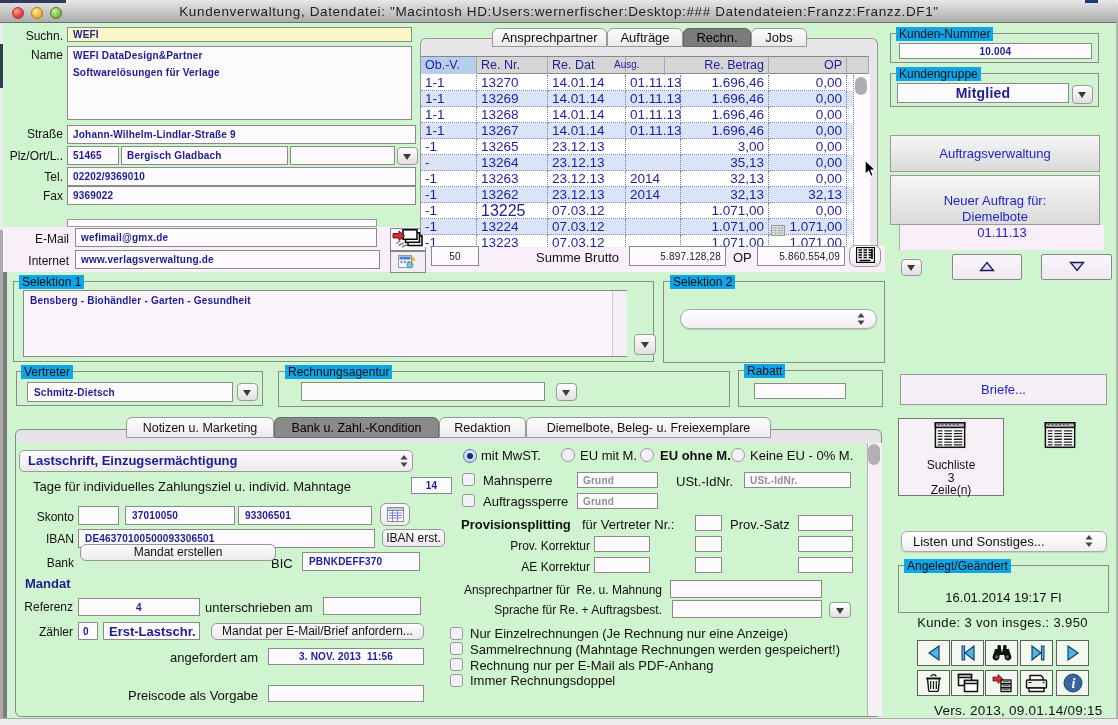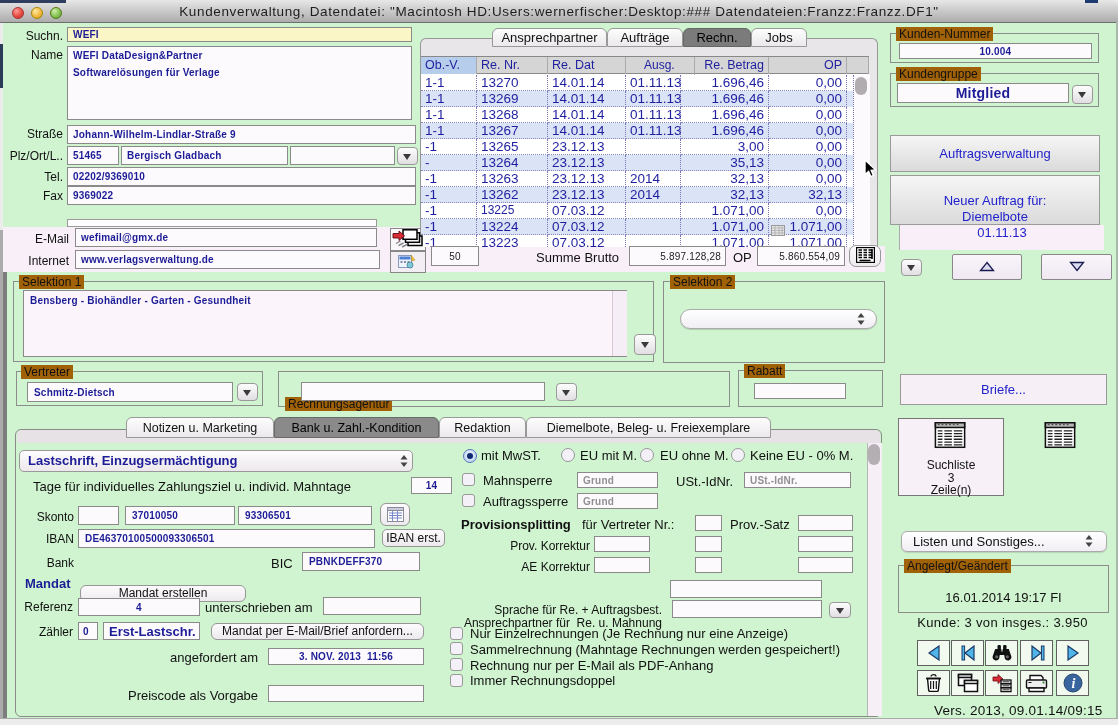--- a/index.html
+++ b/index.html
@@ -2,21 +2,21 @@
 <html><head>
 <meta charset="utf-8">
 <style>
 html,body{margin:0;padding:0;}
 body{width:1118px;height:725px;overflow:hidden;font-family:"Liberation Sans",sans-serif;background:#ececec;}
 #pg{position:absolute;top:0;left:0;width:1118px;height:725px;}
 .abs{position:absolute;}
 .lab{position:absolute;font-size:12px;color:#111;text-align:right;white-space:nowrap;}
 .in{position:absolute;background:#fdfafd;border:1px solid #8a8a8a;font-size:10px;letter-spacing:0.2px;font-weight:bold;color:#1c1c96;white-space:nowrap;overflow:hidden;box-sizing:border-box;}
 .fs{position:absolute;border:1px solid #8c8c8c;box-sizing:border-box;}
-.fl{position:absolute;font-size:12px;color:#111;background:#a16207;padding:0 3px;white-space:nowrap;}
+.fl{position:absolute;font-size:12px;color:#111;background:#0ea5e9;padding:0 3px;white-space:nowrap;}
 .ddb{position:absolute;background:linear-gradient(#fdfdfd,#e2dee2);border:1px solid #999;border-radius:4px;box-sizing:border-box;text-align:center;color:#333;}
 .ddb:after{content:"";position:absolute;left:50%;top:50%;margin:-2.5px 0 0 -4.5px;border:4.5px solid transparent;border-top:6px solid #3a3a3a;border-bottom:none;}
 .gbtn{position:absolute;background:linear-gradient(#f6f6f6,#dadada);border:1px solid #9a9a9a;box-sizing:border-box;color:#2222cc;font-size:13px;text-align:center;}
 .wbtn{position:absolute;background:linear-gradient(#fdfbfd,#eceaec);border:1px solid #979797;border-radius:6px;box-sizing:border-box;color:#111;font-size:12px;text-align:center;}
 .nvb{position:absolute;width:33px;height:26px;background:#f2faf0;border:1px solid #606060;box-sizing:border-box;}
 .chk{position:absolute;width:13px;height:13px;background:#f4f0f8;border:1px solid #999;border-radius:3px;box-sizing:border-box;}
 .rad{position:absolute;width:14px;height:14px;background:#f4f0f8;border:1px solid #999;border-radius:50%;box-sizing:border-box;}
 .clab{position:absolute;font-size:13px;color:#111;white-space:nowrap;}
 </style>
 </head>
@@ -69,21 +69,21 @@
 <div class="abs" style="left:492px;top:28px;width:115px;height:19px;background:linear-gradient(#fdfdfd,#ebe9eb);border:1px solid #999;border-radius:6px 6px 0 0;box-sizing:border-box;font-size:13px;color:#111;text-align:center;line-height:18px;">Ansprechpartner</div>
 <div class="abs" style="left:607px;top:28px;width:76px;height:19px;background:linear-gradient(#fdfdfd,#ebe9eb);border:1px solid #999;border-radius:6px 6px 0 0;box-sizing:border-box;font-size:13px;color:#111;text-align:center;line-height:18px;">Aufträge</div>
 <div class="abs" style="left:683px;top:28px;width:68px;height:19px;background:#7b7b7b;border:1px solid #666;border-radius:6px 6px 0 0;box-sizing:border-box;font-size:13px;color:#000;text-align:center;line-height:18px;">Rechn.</div>
 <div class="abs" style="left:751px;top:28px;width:56px;height:19px;background:linear-gradient(#fdfdfd,#ebe9eb);border:1px solid #999;border-radius:6px 6px 0 0;box-sizing:border-box;font-size:13px;color:#111;text-align:center;line-height:18px;">Jobs</div>
 
 <div id="tbl" class="abs" style="left:421px;top:56px;width:448px;height:190px;background:#fff;border-top:1px solid #888;">
       <div style="position: absolute; left: 0px; top: 0px; width: 448px; height: 17px; background: rgb(213, 213, 213); border-bottom: 1px solid rgb(138, 138, 138); box-sizing: border-box;">
         <div style="position: absolute; left: 0px; top: 0px; width: 56px; height: 17px; box-sizing: border-box; border-right: 1px solid rgb(170, 170, 170); font-size: 12.5px; color: rgb(30, 30, 160); line-height: 16px; text-align: left; padding: 0px 4px; overflow: hidden; white-space: nowrap; background: rgb(183, 205, 236);">Ob.-V.</div>
         <div style="position: absolute; left: 56px; top: 0px; width: 71px; height: 17px; box-sizing: border-box; border-right: 1px solid rgb(170, 170, 170); font-size: 12.5px; color: rgb(30, 30, 160); line-height: 16px; text-align: left; padding: 0px 4px; overflow: hidden; white-space: nowrap;">Re. Nr.</div>
         <div style="position: absolute; left: 127px; top: 0px; width: 78px; height: 17px; box-sizing: border-box; border-right: 1px solid rgb(170, 170, 170); font-size: 12.5px; color: rgb(30, 30, 160); line-height: 16px; text-align: left; padding: 0px 4px; overflow: hidden; white-space: nowrap;">Re. Dat</div>
-        <div style="position: absolute; left: 219px; top: 0px; width: 55px; height: 30px; box-sizing: border-box; border-right: 1px solid rgb(170, 170, 170); font-size: 12px; color: rgb(30, 30, 160); line-height: 16px; text-align: left; padding: 0px 4px; overflow: hidden; white-space: nowrap;">Ausg.</div>
+        <div style="position: absolute; left: 189px; top: 0px; width: 55px; height: 30px; box-sizing: border-box; border-right: 1px solid rgb(170, 170, 170); font-size: 10px; color: rgb(30, 30, 160); line-height: 16px; text-align: left; padding: 0px 4px; overflow: hidden; white-space: nowrap;">Ausg.</div>
         <div style="position: absolute; left: 260px; top: 0px; width: 88px; height: 17px; box-sizing: border-box; border-right: 1px solid rgb(170, 170, 170); font-size: 12.5px; color: rgb(30, 30, 160); line-height: 16px; text-align: right; padding: 0px 4px; overflow: hidden; white-space: nowrap;">Re. Betrag</div>
         <div style="position: absolute; left: 348px; top: 0px; width: 78px; height: 17px; box-sizing: border-box; border-right: 1px solid rgb(170, 170, 170); font-size: 12.5px; color: rgb(30, 30, 160); line-height: 16px; text-align: right; padding: 0px 4px; overflow: hidden; white-space: nowrap;">OP</div>
         <div style="position: absolute; left: 426px; top: 0px; width: 22px; height: 17px; box-sizing: border-box; border-right: 1px solid rgb(170, 170, 170); font-size: 12.5px; color: rgb(30, 30, 160); line-height: 16px; text-align: left; padding: 0px 4px; overflow: hidden; white-space: nowrap;"></div>
       </div>
       <div style="position: absolute; left: 0px; top: 18px; width: 432px; height: 16px; overflow: hidden; background: rgb(255, 255, 255);">
         <div style="position: absolute; left: 0px; top: 0px; width: 56px; height: 16px; box-sizing: border-box; border-right: 1px dotted rgb(120, 120, 184); border-bottom: 1px dotted rgb(136, 136, 192); font-size: 13.5px; color: rgb(30, 30, 160); line-height: 15px; text-align: left; padding: 0px 4px; white-space: nowrap;">1-1</div>
         <div style="position: absolute; left: 56px; top: 0px; width: 71px; height: 16px; box-sizing: border-box; border-right: 1px dotted rgb(120, 120, 184); border-bottom: 1px dotted rgb(136, 136, 192); font-size: 13.5px; color: rgb(30, 30, 160); line-height: 15px; text-align: left; padding: 0px 4px; white-space: nowrap;">13270</div>
         <div style="position: absolute; left: 127px; top: 0px; width: 78px; height: 16px; box-sizing: border-box; border-right: 1px dotted rgb(120, 120, 184); border-bottom: 1px dotted rgb(136, 136, 192); font-size: 13.5px; color: rgb(30, 30, 160); line-height: 15px; text-align: left; padding: 0px 4px; white-space: nowrap;">14.01.14</div>
         <div style="position: absolute; left: 205px; top: 0px; width: 55px; height: 16px; box-sizing: border-box; border-right: 1px dotted rgb(120, 120, 184); border-bottom: 1px dotted rgb(136, 136, 192); font-size: 13.5px; color: rgb(30, 30, 160); line-height: 15px; text-align: left; padding: 0px 4px; white-space: nowrap;">01.11.13</div>
         <div style="position: absolute; left: 260px; top: 0px; width: 88px; height: 16px; box-sizing: border-box; border-right: 1px dotted rgb(120, 120, 184); border-bottom: 1px dotted rgb(136, 136, 192); font-size: 13.5px; color: rgb(30, 30, 160); line-height: 15px; text-align: right; padding: 0px 4px; white-space: nowrap;">1.696,46</div>
@@ -140,21 +140,21 @@
       <div style="position: absolute; left: 0px; top: 130px; width: 432px; height: 16px; overflow: hidden; background: rgb(219, 227, 246);">
         <div style="position: absolute; left: 0px; top: 0px; width: 56px; height: 16px; box-sizing: border-box; border-right: 1px dotted rgb(120, 120, 184); border-bottom: 1px dotted rgb(136, 136, 192); font-size: 13.5px; color: rgb(30, 30, 160); line-height: 15px; text-align: left; padding: 0px 4px; white-space: nowrap;">-1</div>
         <div style="position: absolute; left: 56px; top: 0px; width: 71px; height: 16px; box-sizing: border-box; border-right: 1px dotted rgb(120, 120, 184); border-bottom: 1px dotted rgb(136, 136, 192); font-size: 13.5px; color: rgb(30, 30, 160); line-height: 15px; text-align: left; padding: 0px 4px; white-space: nowrap;">13262</div>
         <div style="position: absolute; left: 127px; top: 0px; width: 78px; height: 16px; box-sizing: border-box; border-right: 1px dotted rgb(120, 120, 184); border-bottom: 1px dotted rgb(136, 136, 192); font-size: 13.5px; color: rgb(30, 30, 160); line-height: 15px; text-align: left; padding: 0px 4px; white-space: nowrap;">23.12.13</div>
         <div style="position: absolute; left: 205px; top: 0px; width: 55px; height: 16px; box-sizing: border-box; border-right: 1px dotted rgb(120, 120, 184); border-bottom: 1px dotted rgb(136, 136, 192); font-size: 13.5px; color: rgb(30, 30, 160); line-height: 15px; text-align: left; padding: 0px 4px; white-space: nowrap;">2014</div>
         <div style="position: absolute; left: 260px; top: 0px; width: 88px; height: 16px; box-sizing: border-box; border-right: 1px dotted rgb(120, 120, 184); border-bottom: 1px dotted rgb(136, 136, 192); font-size: 13.5px; color: rgb(30, 30, 160); line-height: 15px; text-align: right; padding: 0px 4px; white-space: nowrap;">32,13</div>
         <div style="position: absolute; left: 348px; top: 0px; width: 78px; height: 16px; box-sizing: border-box; border-right: 1px dotted rgb(120, 120, 184); border-bottom: 1px dotted rgb(136, 136, 192); font-size: 13.5px; color: rgb(30, 30, 160); line-height: 15px; text-align: right; padding: 0px 4px; white-space: nowrap;">32,13</div>
       </div>
       <div style="position: absolute; left: 0px; top: 146px; width: 432px; height: 16px; overflow: hidden; background: rgb(255, 255, 255);">
         <div style="position: absolute; left: 0px; top: 0px; width: 56px; height: 16px; box-sizing: border-box; border-right: 1px dotted rgb(120, 120, 184); border-bottom: 1px dotted rgb(136, 136, 192); font-size: 13.5px; color: rgb(30, 30, 160); line-height: 15px; text-align: left; padding: 0px 4px; white-space: nowrap;">-1</div>
-        <div style="position: absolute; left: 56px; top: 0px; width: 71px; height: 16px; box-sizing: border-box; border-right: 1px dotted rgb(120, 120, 184); border-bottom: 1px dotted rgb(136, 136, 192); font-size: 12px; color: rgb(30, 30, 160); line-height: 15px; text-align: left; padding: 0px 4px; white-space: nowrap;">13225</div>
+        <div style="position: absolute; left: 56px; top: 0px; width: 71px; height: 16px; box-sizing: border-box; border-right: 1px dotted rgb(120, 120, 184); border-bottom: 1px dotted rgb(136, 136, 192); font-size: 16px; color: rgb(30, 30, 160); line-height: 15px; text-align: left; padding: 0px 4px; white-space: nowrap;">13225</div>
         <div style="position: absolute; left: 127px; top: 0px; width: 78px; height: 16px; box-sizing: border-box; border-right: 1px dotted rgb(120, 120, 184); border-bottom: 1px dotted rgb(136, 136, 192); font-size: 13.5px; color: rgb(30, 30, 160); line-height: 15px; text-align: left; padding: 0px 4px; white-space: nowrap;">07.03.12</div>
         <div style="position: absolute; left: 205px; top: 0px; width: 55px; height: 16px; box-sizing: border-box; border-right: 1px dotted rgb(120, 120, 184); border-bottom: 1px dotted rgb(136, 136, 192); font-size: 13.5px; color: rgb(30, 30, 160); line-height: 15px; text-align: left; padding: 0px 4px; white-space: nowrap;"></div>
         <div style="position: absolute; left: 260px; top: 0px; width: 88px; height: 16px; box-sizing: border-box; border-right: 1px dotted rgb(120, 120, 184); border-bottom: 1px dotted rgb(136, 136, 192); font-size: 13.5px; color: rgb(30, 30, 160); line-height: 15px; text-align: right; padding: 0px 4px; white-space: nowrap;">1.071,00</div>
         <div style="position: absolute; left: 348px; top: 0px; width: 78px; height: 16px; box-sizing: border-box; border-right: 1px dotted rgb(120, 120, 184); border-bottom: 1px dotted rgb(136, 136, 192); font-size: 13.5px; color: rgb(30, 30, 160); line-height: 15px; text-align: right; padding: 0px 4px; white-space: nowrap;">0,00</div>
       </div>
       <div style="position: absolute; left: 0px; top: 162px; width: 432px; height: 16px; overflow: hidden; background: rgb(219, 227, 246);">
         <div style="position: absolute; left: 0px; top: 0px; width: 56px; height: 16px; box-sizing: border-box; border-right: 1px dotted rgb(120, 120, 184); border-bottom: 1px dotted rgb(136, 136, 192); font-size: 13.5px; color: rgb(30, 30, 160); line-height: 15px; text-align: left; padding: 0px 4px; white-space: nowrap;">-1</div>
         <div style="position: absolute; left: 56px; top: 0px; width: 71px; height: 16px; box-sizing: border-box; border-right: 1px dotted rgb(120, 120, 184); border-bottom: 1px dotted rgb(136, 136, 192); font-size: 13.5px; color: rgb(30, 30, 160); line-height: 15px; text-align: left; padding: 0px 4px; white-space: nowrap;">13224</div>
         <div style="position: absolute; left: 127px; top: 0px; width: 78px; height: 16px; box-sizing: border-box; border-right: 1px dotted rgb(120, 120, 184); border-bottom: 1px dotted rgb(136, 136, 192); font-size: 13.5px; color: rgb(30, 30, 160); line-height: 15px; text-align: left; padding: 0px 4px; white-space: nowrap;">07.03.12</div>
         <div style="position: absolute; left: 205px; top: 0px; width: 55px; height: 16px; box-sizing: border-box; border-right: 1px dotted rgb(120, 120, 184); border-bottom: 1px dotted rgb(136, 136, 192); font-size: 13.5px; color: rgb(30, 30, 160); line-height: 15px; text-align: left; padding: 0px 4px; white-space: nowrap;"></div>
@@ -207,21 +207,21 @@
 <div class="ddb" style="left:634px;top:334px;width:22px;height:21px;line-height:19px;"></div>
 <div class="fs" style="left:663px;top:281px;width:222px;height:82px;"></div>
 <div class="fl" style="left:670px;top:275px;">Selektion 2</div>
 <div class="abs" style="left:680px;top:309px;width:197px;height:20px;background:linear-gradient(#ffffff,#f2eef4);border:1px solid #aaa;border-radius:10px;box-shadow:0 1px 1px rgba(0,0,0,0.15);box-sizing:border-box;"></div>
 
 <div class="fs" style="left:16px;top:371px;width:247px;height:35px;"></div>
 <div class="fl" style="left:21px;top:365px;">Vertreter</div>
 <div class="in" style="left:27px;top:382px;width:206px;height:20px;line-height:19px;padding-left:6px;">Schmitz-Dietsch</div>
 <div class="ddb" style="left:237px;top:383px;width:21px;height:18px;line-height:16px;"></div>
 <div class="fs" style="left:278px;top:371px;width:452px;height:36px;"></div>
-<div class="fl" style="left:285px;top:365px;margin-top:32px;">Rechnungsagentur</div>
+<div class="fl" style="left:285px;top:365px;">Rechnungsagentur</div>
 <div class="in" style="left:301px;top:382px;width:244px;height:19px;"></div>
 <div class="ddb" style="left:556px;top:383px;width:21px;height:18px;line-height:16px;"></div>
 <div class="fs" style="left:738px;top:370px;width:145px;height:37px;"></div>
 <div class="fl" style="left:744px;top:364px;">Rabatt</div>
 <div class="in" style="left:754px;top:383px;width:92px;height:16px;"></div>
 <div class="gbtn" style="left:900px;top:374px;width:207px;height:31px;line-height:30px;background:#f6f0f6;">Briefe...</div>
 
 <div class="abs" style="left:15px;top:429px;width:867px;height:288px;background:#d0f3d0;border:1.5px solid #8a8a8a;border-radius:6px;box-sizing:border-box;"></div>
 <div class="abs" style="left:17px;top:430px;width:863px;height:13px;background:#e6e2e6;border-radius:5px 5px 0 0;"></div>
 <div class="abs" style="left:867px;top:443px;width:14px;height:273px;background:#f6f0f6;border-left:1px solid #b5b5b5;"></div>
@@ -241,41 +241,41 @@
 <div class="in" style="left:125px;top:506px;width:110px;height:19px;line-height:18px;padding-left:6px;">37010050</div>
 <div class="in" style="left:238px;top:506px;width:134px;height:19px;line-height:18px;padding-left:6px;">93306501</div>
 <div class="wbtn" style="left:380px;top:503px;width:30px;height:23px;border-radius:6px;"></div>
 <div class="lab" style="left:0px;top:532px;width:74px;">IBAN</div>
 <div class="in" style="left:78px;top:529px;width:297px;height:19px;line-height:18px;padding-left:6px;">DE46370100500093306501</div>
 <div class="wbtn" style="left:382px;top:529px;width:63px;height:18px;border-radius:5px;line-height:16px;">IBAN erst.</div>
 <div class="lab" style="left:0px;top:556px;width:74px;">Bank</div>
 <div class="clab" style="left:271px;top:556px;">BIC</div>
 <div class="in" style="left:302px;top:552px;width:118px;height:19px;line-height:18px;padding-left:6px;">PBNKDEFF370</div>
 <div class="abs" style="left:25px;top:576px;font-size:13px;font-weight:bold;color:#1c1c96;">Mandat</div>
-<div class="wbtn" style="left:80px;top:585px;width:166px;height:17px;line-height:15px;">Mandat erstellen</div>
+<div class="wbtn" style="left:80px;top:544px;width:196px;height:17px;line-height:15px;">Mandat erstellen</div>
 <div class="lab" style="left:0px;top:600px;width:73px;">Referenz</div>
 <div class="in" style="left:78px;top:598px;width:122px;height:18px;text-align:center;line-height:17px;">4</div>
 <div class="clab" style="left:205px;top:600px;">unterschrieben am</div>
 <div class="in" style="left:323px;top:597px;width:98px;height:18px;"></div>
 <div class="lab" style="left:0px;top:625px;width:73px;">Zähler</div>
 <div class="in" style="left:78px;top:622px;width:20px;height:18px;line-height:17px;padding-left:4px;">0</div>
 <div class="in" style="left:103px;top:622px;width:97px;height:18px;line-height:17px;padding-left:5px;font-size:13px;letter-spacing:0;">Erst-Lastschr.</div>
 <div class="wbtn" style="left:211px;top:623px;width:213px;height:17px;line-height:15px;">Mandat per E-Mail/Brief anfordern...</div>
 <div class="clab" style="left:170px;top:650px;">angefordert am</div>
 <div class="in" style="left:268px;top:648px;width:156px;height:17px;line-height:16px;text-align:center;">3. NOV. 2013&nbsp; 11:56</div>
 <div class="clab" style="left:128px;top:688px;">Preiscode als Vorgabe</div>
 <div class="in" style="left:268px;top:685px;width:156px;height:17px;"></div>
 
 <div class="rad" style="left:463px;top:449px;width:14px;height:14px;border:1.5px solid #5577c0;background:radial-gradient(circle at 50% 35%,#e8f0fc,#b8d0f0);"></div>
 <div class="abs" style="left:467px;top:453px;width:6px;height:6px;border-radius:50%;background:#102a70;"></div>
 <div class="clab" style="left:481px;top:448px;">mit MwST.</div>
 <div class="rad" style="left:561px;top:448px;"></div>
 <div class="clab" style="left:580px;top:448px;">EU mit M.</div>
 <div class="rad" style="left:640px;top:448px;"></div>
-<div class="clab" style="left:660px;top:448px;">EU ohne M.</div>
+<div class="clab" style="left:660px;top:448px;font-weight:bold;">EU ohne M.</div>
 <div class="rad" style="left:731px;top:448px;"></div>
 <div class="clab" style="left:750px;top:448px;">Keine EU - 0% M.</div>
 <div class="chk" style="left:462px;top:473px;"></div>
 <div class="clab" style="left:483px;top:473px;">Mahnsperre</div>
 <div class="in" style="left:577px;top:472px;width:81px;height:16px;color:#909090;line-height:15px;padding-left:5px;">Grund</div>
 <div class="clab" style="left:676px;top:474px;">USt.-IdNr.</div>
 <div class="in" style="left:744px;top:472px;width:107px;height:16px;color:#909090;line-height:15px;padding-left:5px;">USt.-IdNr.</div>
 <div class="chk" style="left:462px;top:494px;"></div>
 <div class="clab" style="left:483px;top:494px;">Auftragssperre</div>
 <div class="in" style="left:577px;top:493px;width:81px;height:16px;color:#909090;line-height:15px;padding-left:5px;">Grund</div>
@@ -285,21 +285,21 @@
 <div class="clab" style="left:730px;top:517px;">Prov.-Satz</div>
 <div class="in" style="left:798px;top:515px;width:55px;height:16px;"></div>
 <div class="lab" style="left:490px;top:539px;width:100px;">Prov. Korrektur</div>
 <div class="in" style="left:594px;top:536px;width:56px;height:16px;"></div>
 <div class="in" style="left:695px;top:536px;width:27px;height:16px;"></div>
 <div class="in" style="left:798px;top:536px;width:55px;height:16px;"></div>
 <div class="lab" style="left:490px;top:560px;width:100px;">AE Korrektur</div>
 <div class="in" style="left:594px;top:557px;width:56px;height:16px;"></div>
 <div class="in" style="left:695px;top:557px;width:27px;height:16px;"></div>
 <div class="in" style="left:798px;top:557px;width:55px;height:16px;"></div>
-<div class="lab" style="left:440px;top:616px;width:222px;">Ansprechpartner für&nbsp; Re. u. Mahnung</div>
+<div class="lab" style="left:440px;top:583px;width:222px;">Ansprechpartner für&nbsp; Re. u. Mahnung</div>
 <div class="in" style="left:670px;top:580px;width:152px;height:18px;"></div>
 <div class="lab" style="left:440px;top:603px;width:222px;">Sprache für Re. + Auftragsbest.</div>
 <div class="in" style="left:672px;top:600px;width:150px;height:18px;"></div>
 <div class="ddb" style="left:829px;top:602px;width:22px;height:16px;line-height:14px;"></div>
 <div class="chk" style="left:450px;top:627px;"></div>
 <div class="clab" style="left:470px;top:626px;">Nur Einzelrechnungen (Je Rechnung nur eine Anzeige)</div>
 <div class="chk" style="left:450px;top:642px;"></div>
 <div class="clab" style="left:470px;top:642px;">Sammelrechnung (Mahntage Rechnungen werden gespeichert!)</div>
 <div class="chk" style="left:450px;top:658px;"></div>
 <div class="clab" style="left:470px;top:658px;">Rechnung nur per E-Mail als PDF-Anhang</div>

